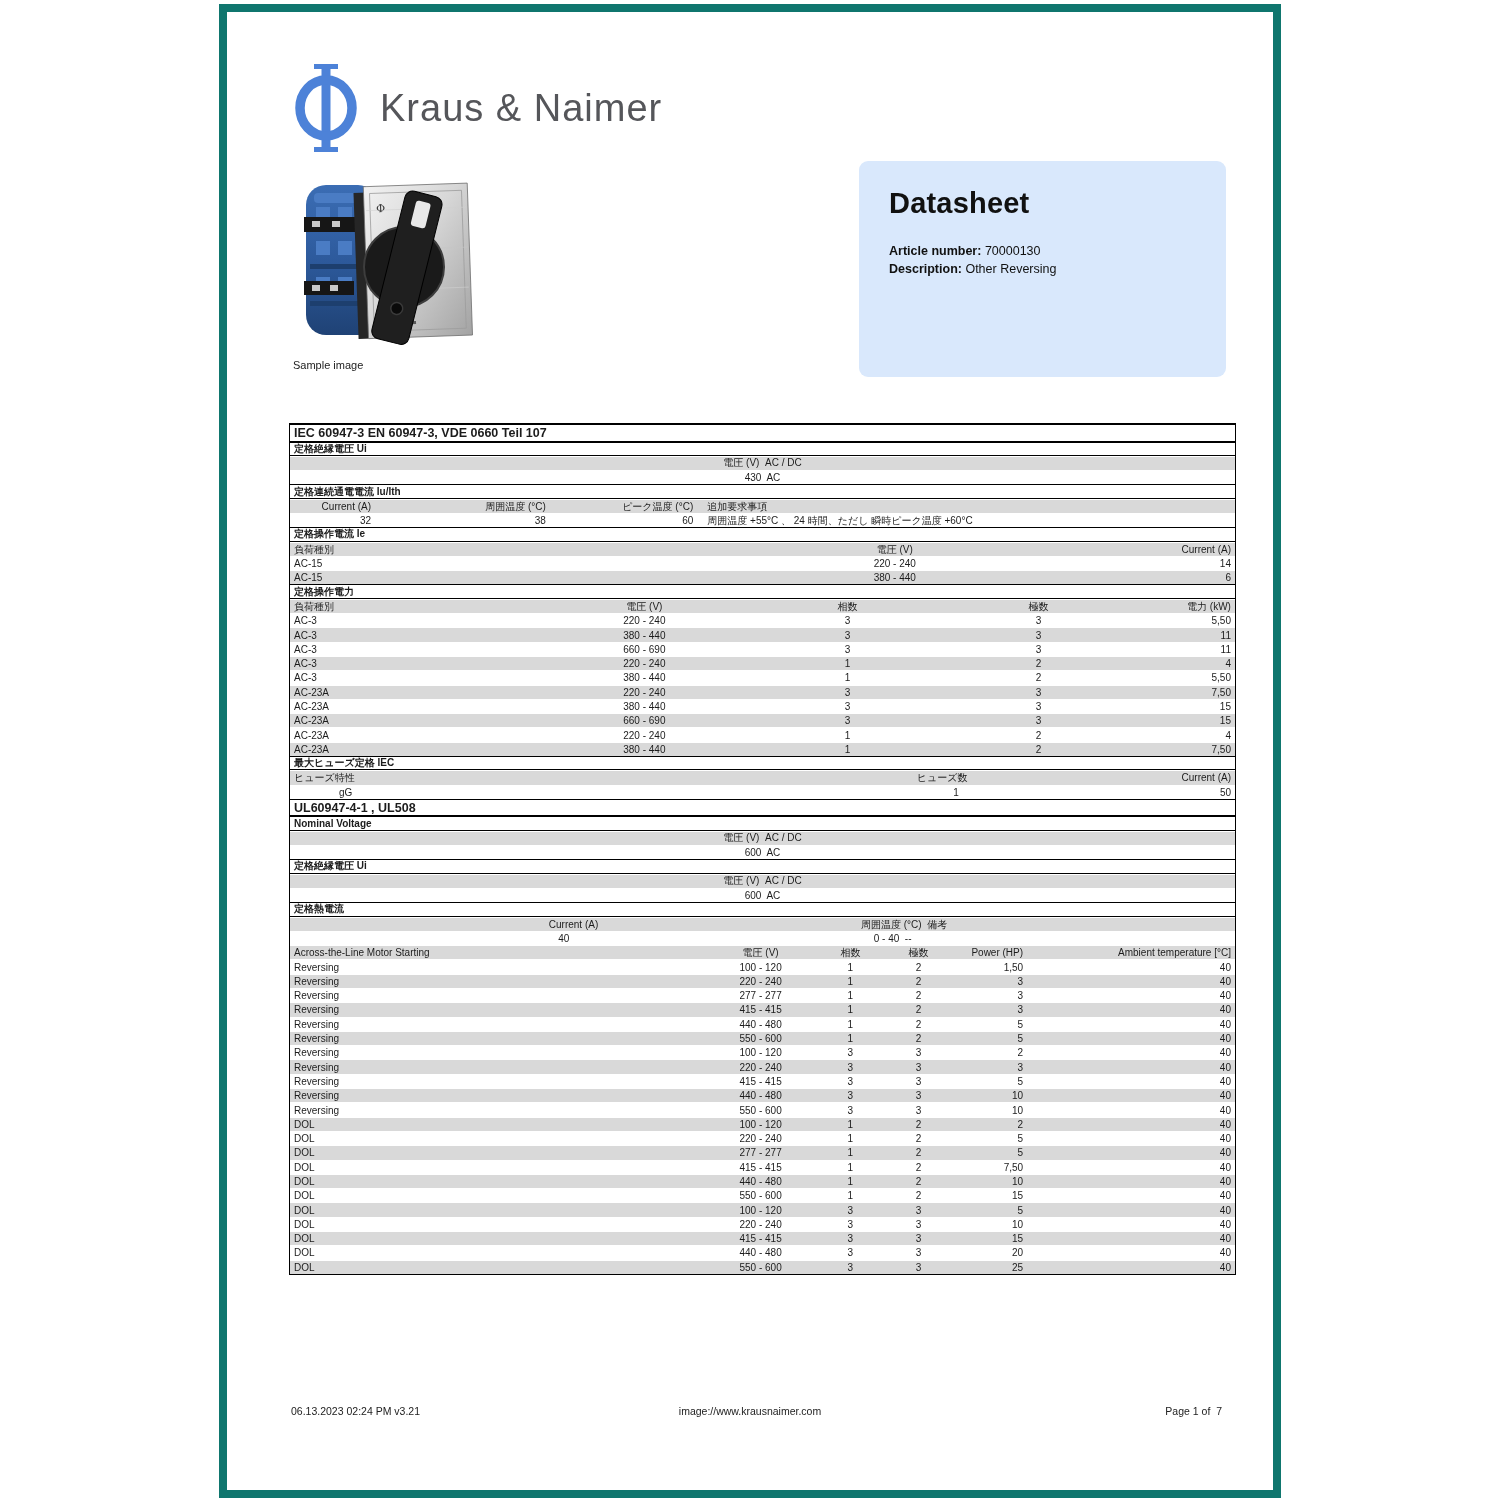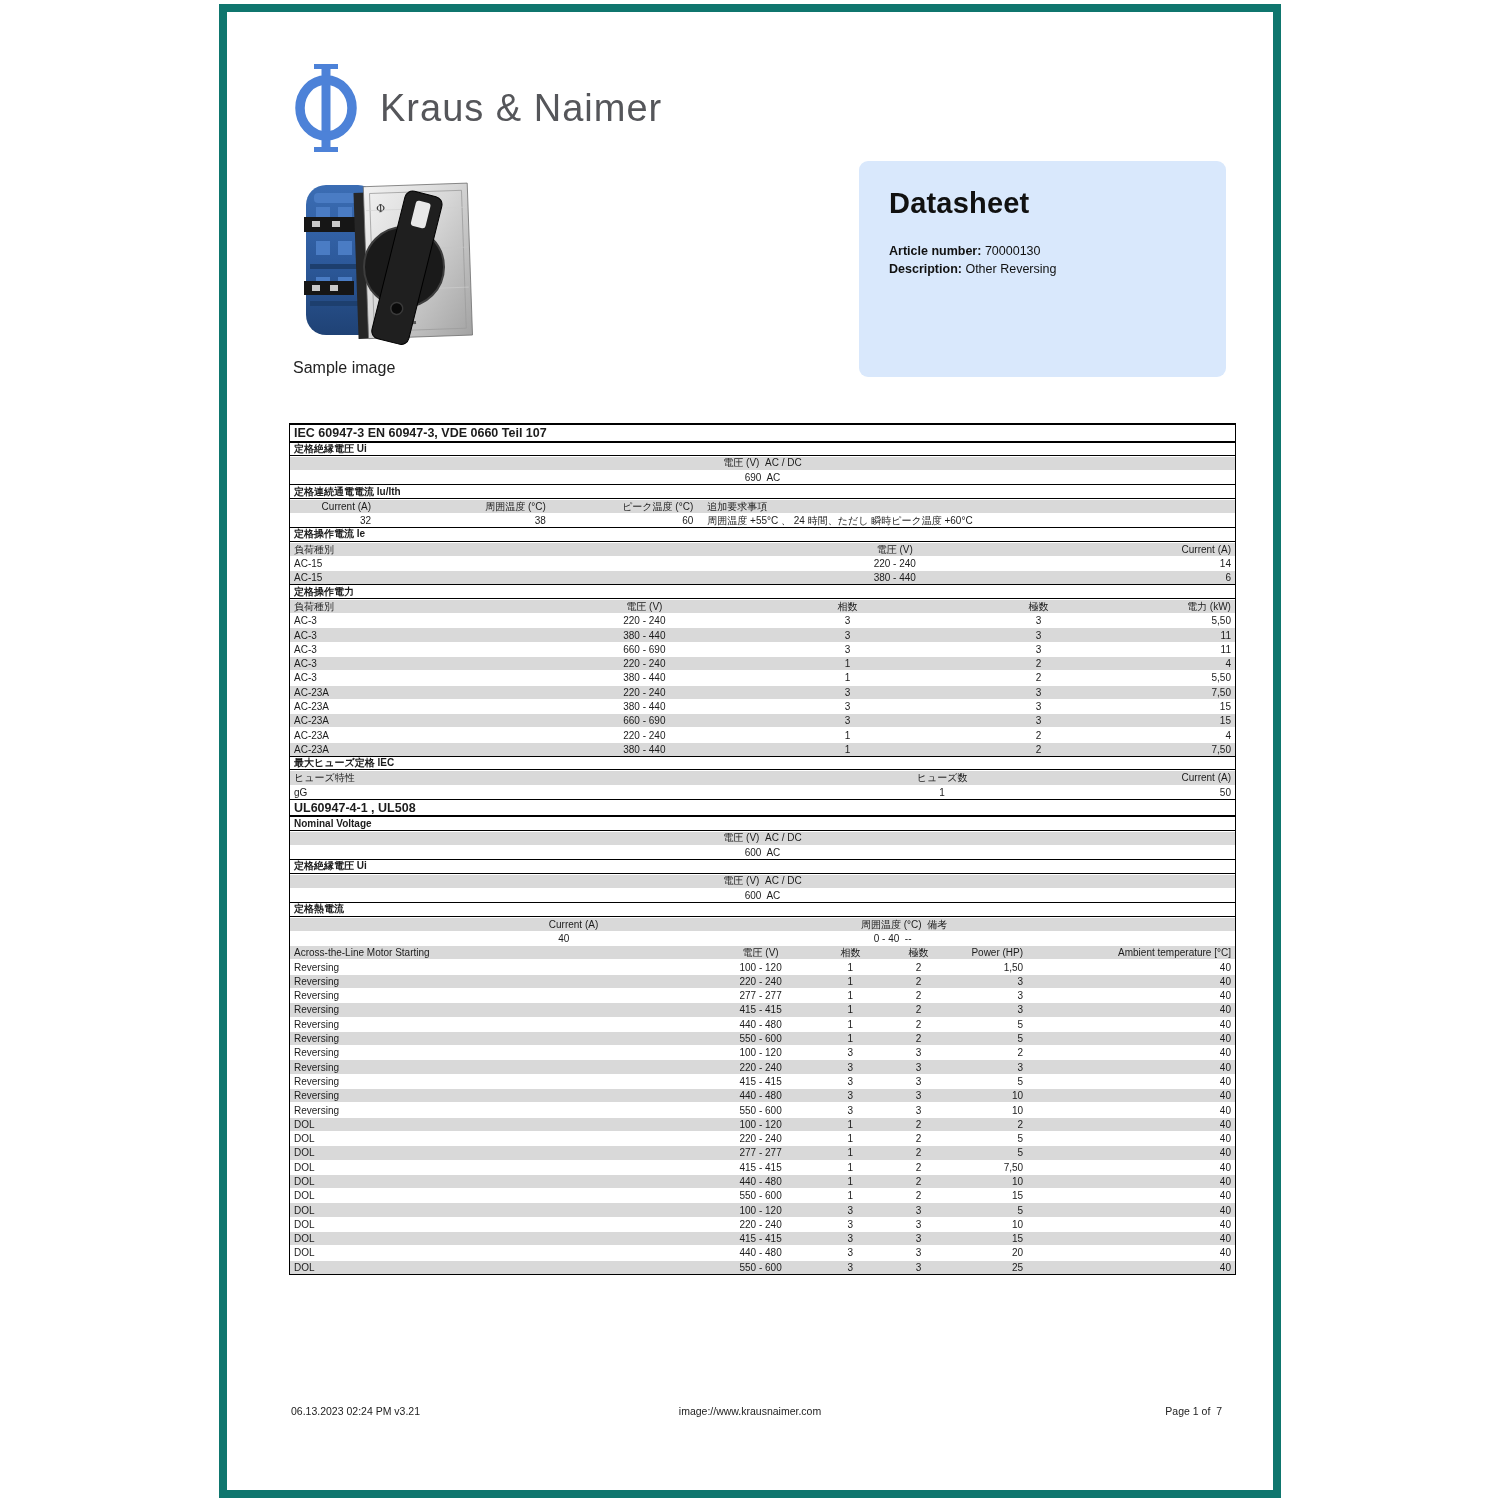--- a/index.html
+++ b/index.html
@@ -5,21 +5,21 @@
   *{margin:0;padding:0;box-sizing:border-box}
   html,body{width:1500px;height:1500px;background:#ffffff;font-family:"Liberation Sans",sans-serif;color:#1c1c1c;position:relative;overflow:hidden}
   .page{position:absolute;left:219px;top:4px;width:1062px;height:1494px;background:#fff;border:8px solid #0f766e}
 
   
   .logo{position:absolute;left:67px;top:50px;display:flex;align-items:center}
   .brand-name{font-size:38px;font-weight:300;color:#55565a;letter-spacing:1px;margin-left:22px;line-height:1}
 
   
   .product{position:absolute;left:77px;top:157px;width:170px;height:182px}
-  .sample-caption{position:absolute;left:66px;top:347px;font-size:16px;color:#222}
+  .sample-caption{position:absolute;left:66px;top:347px;font-size:11px;color:#222}
 
   
   .panel{position:absolute;left:632px;top:149px;width:367px;height:216px;background:#d9e8fc;border-radius:9px;padding:26px 30px}
   .panel-title{font-size:29px;font-weight:700;color:#111;letter-spacing:.2px}
   .panel-meta{margin-top:22px;font-size:12.5px;line-height:18px;color:#111}
   .panel-meta b{font-weight:700}
 
   
   .spec{position:absolute;left:62px;top:411px;width:947px;border:1px solid #000;background:#fff}
   .row{display:flex;width:100%;height:14.3px;align-items:center;overflow:visible;font-size:10px}
@@ -126,21 +126,21 @@
     <div class="panel-meta">
       <div><b>Article number:</b> <span>70000130</span></div>
       <div><b>Description:</b> <span>Other Reversing</span></div>
     </div>
   </div>
 
   <div class="spec">
       <div class="row title">IEC 60947-3 EN 60947-3, VDE 0660 Teil 107</div>
       <div class="row sub">定格絶縁電圧 Ui</div>
       <div class="row center data g">電圧 (V)  AC / DC</div>
-      <div class="row center data w">690  AC</div>
+      <div class="row center data w">430  AC</div>
       <div class="row sub">定格連続通電電流 Iu/Ith</div>
       <div class="row data g" data-layout="iuith">
         <div class="cell r" style="width: 9%;">Current (A)</div>
         <div class="cell r" style="width: 18.5%;">周囲温度 (°C)</div>
         <div class="cell r" style="width: 15.6%;">ピーク温度 (°C)</div>
         <div class="cell l" style="width: 56.9%;">追加要求事項</div>
       </div>
       <div class="row data w" data-layout="iuith">
         <div class="cell r" style="width: 9%;">32</div>
         <div class="cell r" style="width: 18.5%;">38</div>
@@ -241,21 +241,21 @@
         <div class="cell c" style="width: 30.4%;">2</div>
         <div class="cell r" style="width: 5.6%;">7,50</div>
       </div>
       <div class="row sub">最大ヒューズ定格 IEC</div>
       <div class="row data g" data-layout="fuse">
         <div class="cell l" style="width: 50%;">ヒューズ特性</div>
         <div class="cell c" style="width: 38%;">ヒューズ数</div>
         <div class="cell r" style="width: 12%;">Current (A)</div>
       </div>
       <div class="row data w" data-layout="fuse">
-        <div class="cell l" style="width: 50%;">gG</div>
+        <div class="cell l" style="width: 50%; margin-left: 45px;">gG</div>
         <div class="cell c" style="width: 38%;">1</div>
         <div class="cell r" style="width: 12%;">50</div>
       </div>
       <div class="row title">UL60947-4-1 , UL508</div>
       <div class="row sub">Nominal Voltage</div>
       <div class="row center data g">電圧 (V)  AC / DC</div>
       <div class="row center data w">600  AC</div>
       <div class="row sub">定格絶縁電圧 Ui</div>
       <div class="row center data g">電圧 (V)  AC / DC</div>
       <div class="row center data w">600  AC</div>

